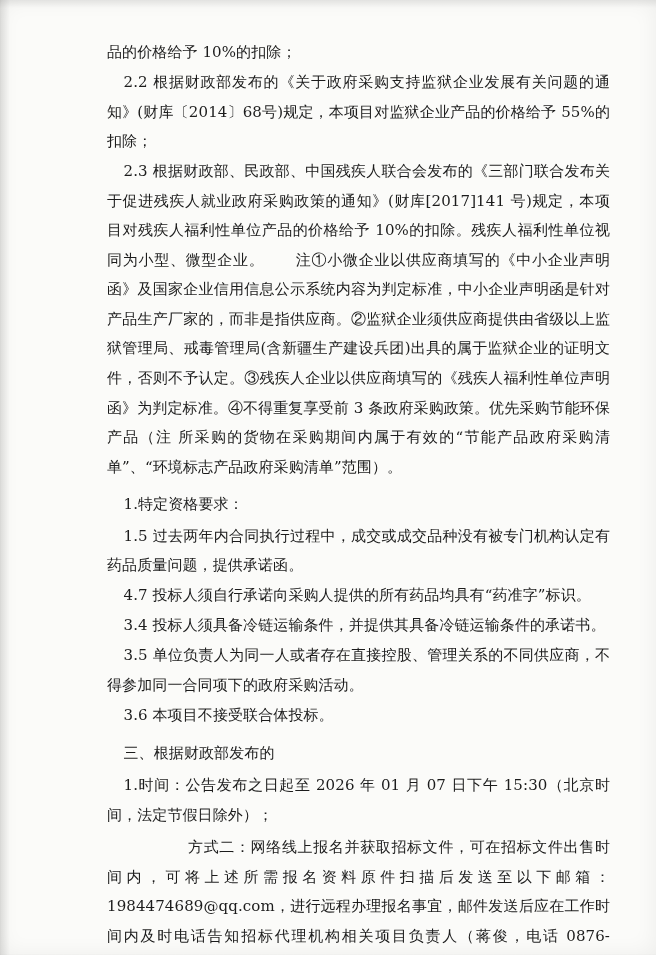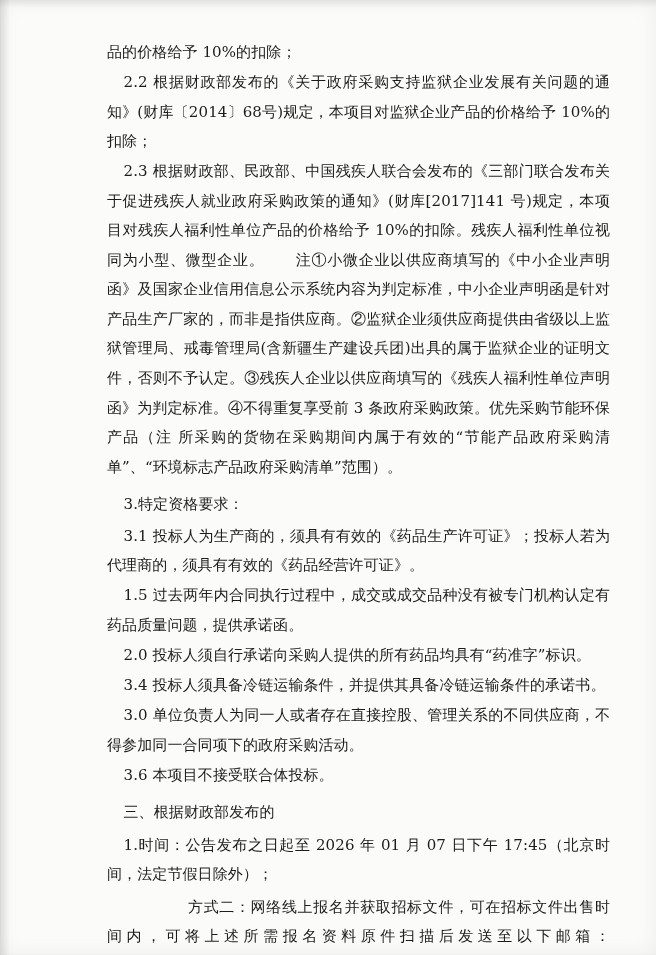--- a/index.html
+++ b/index.html
@@ -66,29 +66,28 @@
     background: linear-gradient(180deg, rgba(0,0,0,0.07), rgba(0,0,0,0));
     pointer-events: none;
   }
 </style>
 </head>
 <body>
 
 <div class="page">
   <div class="doc">
     <p class="ind1">品的价格给予 10%的扣除；</p>
-    <p class="ind2">2.2 根据财政部发布的《关于政府采购支持监狱企业发展有关问题的通知》(财库〔2014〕68号)规定，本项目对监狱企业产品的价格给予 10%的扣除；</p>
+    <p class="ind2">2.2 根据财政部发布的《关于政府采购支持监狱企业发展有关问题的通知》(财库〔2014〕68号)规定，本项目对监狱企业产品的价格给予 55%的扣除；</p>
     <p class="ind2">2.3 根据财政部、民政部、中国残疾人联合会发布的《三部门联合发布关于促进残疾人就业政府采购政策的通知》(财库[2017]141 号)规定，本项目对残疾人福利性单位产品的价格给予 10%的扣除。残疾人福利性单位视同为小型、微型企业。　　注①小微企业以供应商填写的《中小企业声明函》及国家企业信用信息公示系统内容为判定标准，中小企业声明函是针对产品生产厂家的，而非是指供应商。②监狱企业须供应商提供由省级以上监狱管理局、戒毒管理局(含新疆生产建设兵团)出具的属于监狱企业的证明文件，否则不予认定。③残疾人企业以供应商填写的《残疾人福利性单位声明函》为判定标准。④不得重复享受前 3 条政府采购政策。优先采购节能环保产品（注 所采购的货物在采购期间内属于有效的“节能产品政府采购清单”、“环境标志产品政府采购清单”范围）。</p>
-    <p class="heading">3.特定资格要求：</p>
-    <p class="ind2">3.1 投标人为生产商的，须具有有效的《药品生产许可证》；投标人若为代理商的，须具有有效的《药品经营许可证》。</p>
+    <p class="heading">1.特定资格要求：</p>
     <p class="ind2">1.5 过去两年内合同执行过程中，成交或成交品种没有被专门机构认定有药品质量问题，提供承诺函。</p>
-    <p class="ind2">2.0 投标人须自行承诺向采购人提供的所有药品均具有“药准字”标识。</p>
+    <p class="ind2">4.7 投标人须自行承诺向采购人提供的所有药品均具有“药准字”标识。</p>
     <p class="ind2">3.4 投标人须具备冷链运输条件，并提供其具备冷链运输条件的承诺书。</p>
-    <p class="ind2">3.0 单位负责人为同一人或者存在直接控股、管理关系的不同供应商，不得参加同一合同项下的政府采购活动。</p>
+    <p class="ind2">3.5 单位负责人为同一人或者存在直接控股、管理关系的不同供应商，不得参加同一合同项下的政府采购活动。</p>
     <p class="ind2">3.6 本项目不接受联合体投标。</p>
     <p class="heading">三、根据财政部发布的</p>
-    <p class="ind2 tight">1.时间：公告发布之日起至 2026 年 01 月 07 日下午 17:45（北京时间，法定节假日除外）；</p>
+    <p class="ind2 tight">1.时间：公告发布之日起至 2026 年 01 月 07 日下午 15:30（北京时间，法定节假日除外）；</p>
     <p class="way2 tight">方式二：网络线上报名并获取招标文件，可在招标文件出售时间内，可将上述所需报名资料原件扫描后发送至以下邮箱：1984474689@qq.com，进行远程办理报名事宜，邮件发送后应在工作时间内及时电话告知招标代理机构相关项目负责人（蒋俊，电话 0876-2198077）</p>
   </div>
   <div class="left-dark"></div>
   <div class="top-dark"></div>
   <div class="edge-shadow"></div>
 </div>
 
 </body></html>

